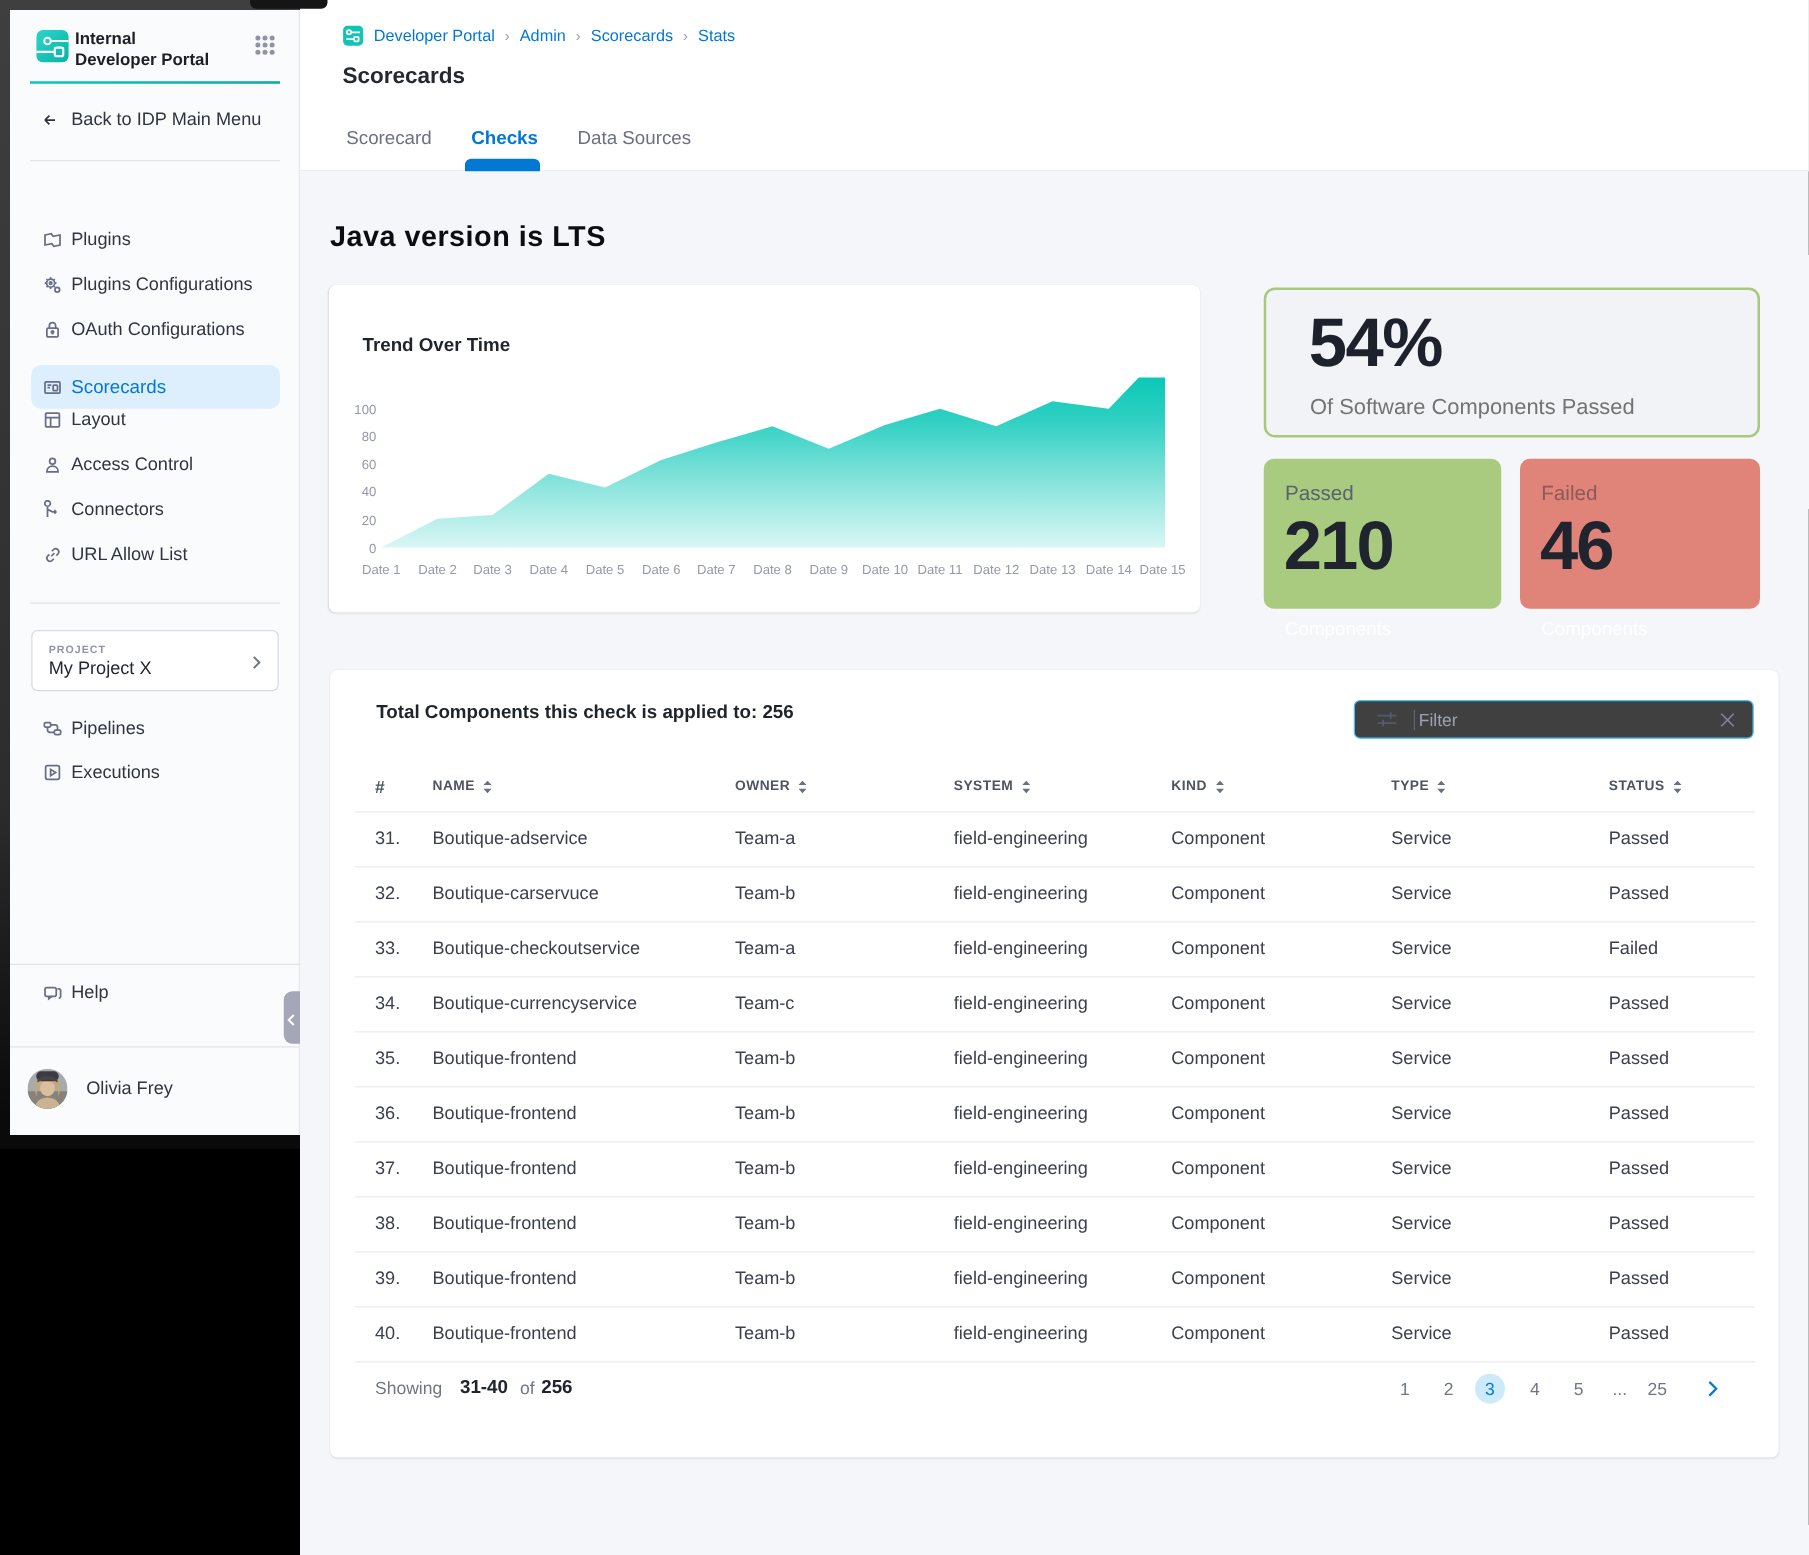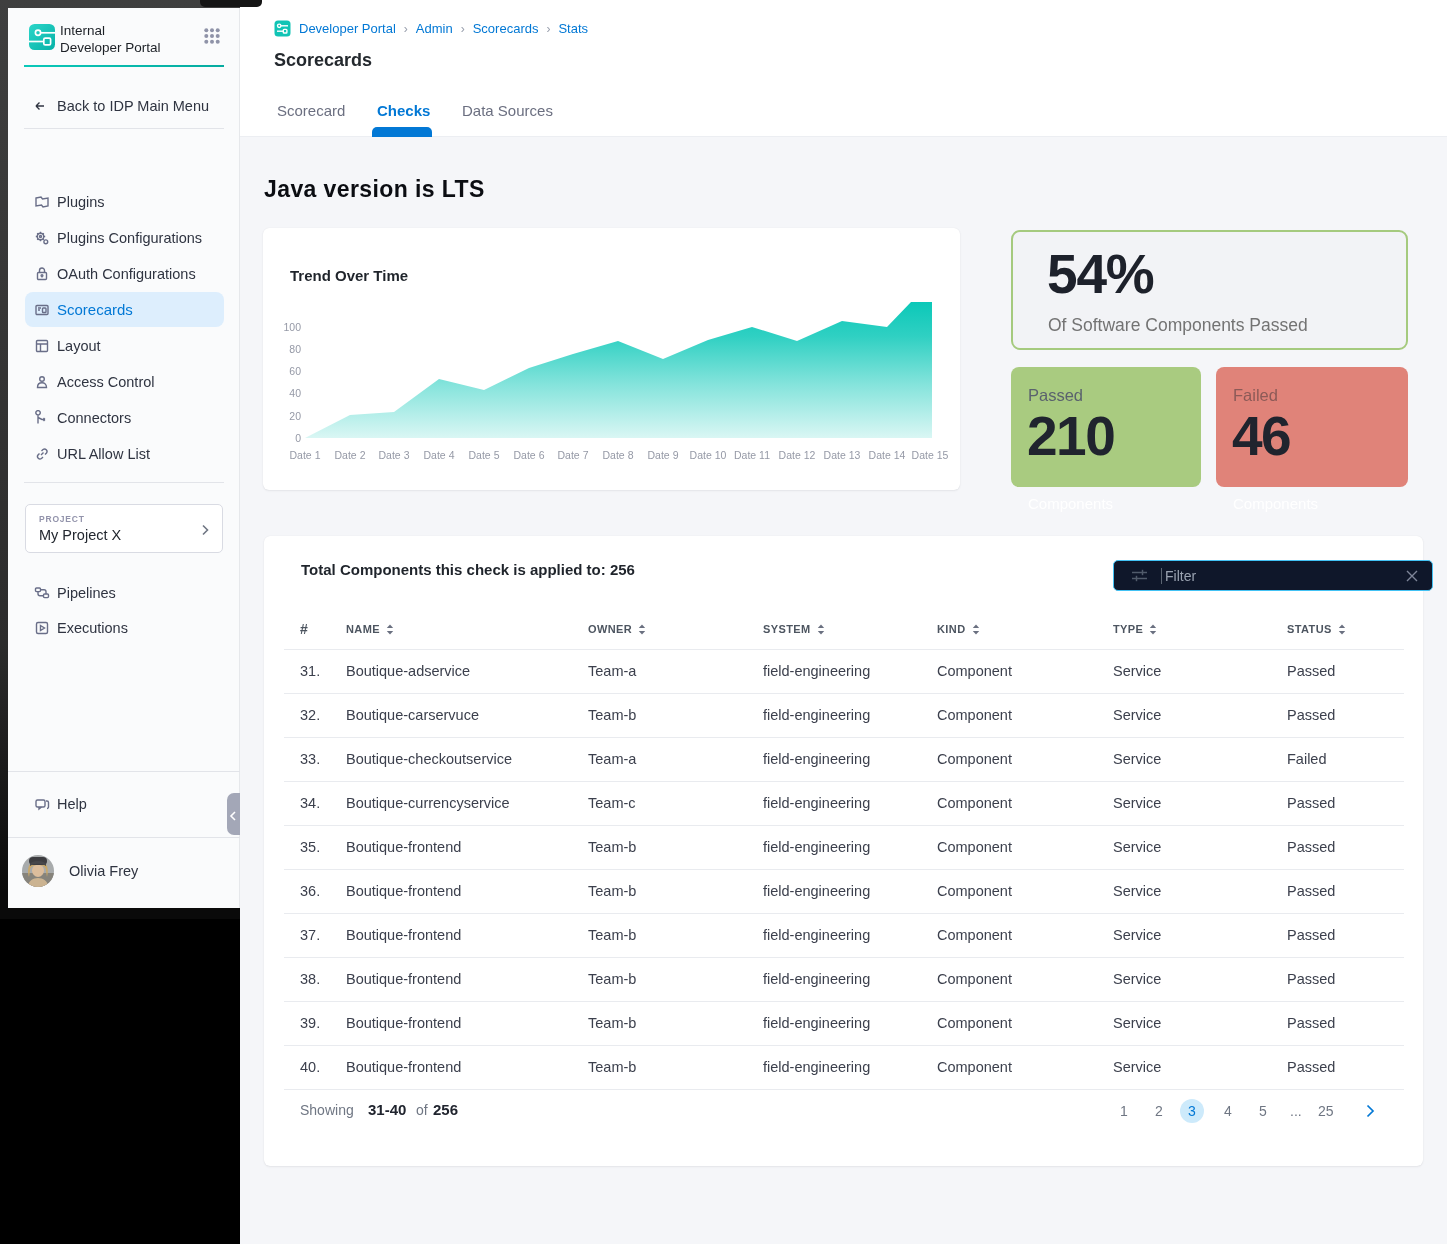--- a/index.html
+++ b/index.html
@@ -2,23 +2,23 @@
 <html><head>
 <meta charset="utf-8">
 <style>
 * { margin:0; padding:0; box-sizing:border-box; }
 html,body { width:1447px; height:1244px; background:#000; font-family:"Liberation Sans", sans-serif; overflow:hidden; }
 
 #frame { position:absolute; left:0; top:0; width:240px; height:919px; background:linear-gradient(180deg,#3f3f3f,#2c2c2c 70%,#0a0a0a 97%); }
 #sidebar { position:absolute; left:8px; top:8px; width:232px; height:900px; background:#fafbfc; border-right:1px solid #e6e8eb; }
 .tealline { position:absolute; left:16px; top:57px; width:200px; height:2px; background:linear-gradient(90deg,#0ac8b9,#06aba0); }
 .logo { position:absolute; left:21px; top:16px; width:26px; height:26px; }
-.sb-title { position:absolute; left:52px; top:14px; font-size:13.5px; font-weight:normal; color:#1c2026; line-height:17px; }
+.sb-title { position:absolute; left:52px; top:14px; font-size:13.5px; font-weight:bold; color:#1c2026; line-height:17px; }
 .dots { position:absolute; left:196px; top:20px; width:16px; height:16px; }
-.sb-item { position:absolute; left:0; width:232px; height:36px; display:flex; align-items:center; color:#2f3441; font-size:14.5px; }
+.sb-item { position:absolute; left:0; width:232px; height:36px; display:flex; align-items:flex-start; color:#2f3441; font-size:14.5px; }
 .sb-item .ic { width:16px; height:16px; margin-left:26px; margin-right:7px; flex:none; }
 .sb-sel { position:absolute; left:17px; width:199px; height:35px; background:#ddeefd; border-radius:8px; display:flex; align-items:center; color:#0278d5; font-size:15px; }
 .sb-sel .ic { width:16px; height:16px; margin-left:9px; margin-right:7px; flex:none; }
 .divider { position:absolute; left:16px; width:200px; height:1px; background:#e2e4e9; }
 .proj-card { position:absolute; left:17px; top:496px; width:198px; height:49px; background:#fff; border:1px solid #d9dbe3; border-radius:5px; }
 .proj-label { position:absolute; left:13px; top:9px; font-size:8.5px; font-weight:bold; letter-spacing:0.8px; color:#9293ab; }
 .proj-name { position:absolute; left:13px; top:22px; font-size:14.5px; color:#22272f; }
 .small-caps { font-size:11px; font-weight:bold; letter-spacing:0.7px; color:#2f3441; }
 #handle { position:absolute; left:227px; top:793px; width:13px; height:42px; background:#a3a7b7; border-radius:7px 0 0 7px; }
 
@@ -40,21 +40,21 @@
 #pct .sub { position:absolute; left:35px; top:83px; font-size:17.5px; color:#737373; }
 #passed { position:absolute; left:771px; top:367px; width:190px; height:120px; background:#a9cb80; border-radius:8px; }
 #failed { position:absolute; left:976px; top:367px; width:192px; height:120px; background:#e08379; border-radius:8px; }
 .stat-label { position:absolute; left:17px; top:19px; font-size:16.5px; color:#5a626d; }
 #failed .stat-label { color:#8c5a57; }
 .stat-num { position:absolute; left:16px; top:37px; font-size:55px; letter-spacing:-1.5px; font-weight:bold; color:#20242e; }
 .stat-comp { position:absolute; left:17px; top:96px; font-size:15px; color:#fff;margin-top:32px; }
 
 #tbl { left:24px; top:536px; width:1159px; height:630px; box-shadow:0 0 1px rgba(40,41,61,.1), 0 1px 2px rgba(96,97,112,.1); }
 .tbl-title { position:absolute; left:37px; top:25px; font-size:15px; font-weight:bold; color:#1f242b; }
-.filter { position:absolute; left:819px; top:24px; width:320px; height:31px; background:#0f172a; border:1.5px solid #42c2f4; border-radius:5px;margin-left:30px; }
+.filter { position:absolute; left:819px; top:24px; width:320px; height:31px; background:#404040; border:1.5px solid #42c2f4; border-radius:5px; }
 .th { position:absolute; font-size:11px; font-weight:bold; letter-spacing:0.4px; color:#4d5560; top:0; }
 .rowline { position:absolute; left:20px; width:1120px; height:1px; background:#e9ebef; }
 .td { position:absolute; font-size:14.5px; color:#3c404d; }
 .pg { position:absolute; font-size:14px; color:#6f7683; }
 .pg3 { position:absolute; width:24px; height:24px; border-radius:12px; background:#cdeafb; color:#0278d5; font-size:14px; text-align:center; line-height:24px; }
 svg.ic { stroke:#696e88; fill:none; stroke-width:1.4; }
 </style>
 </head>
 <body>
 <div id="frame"></div>

